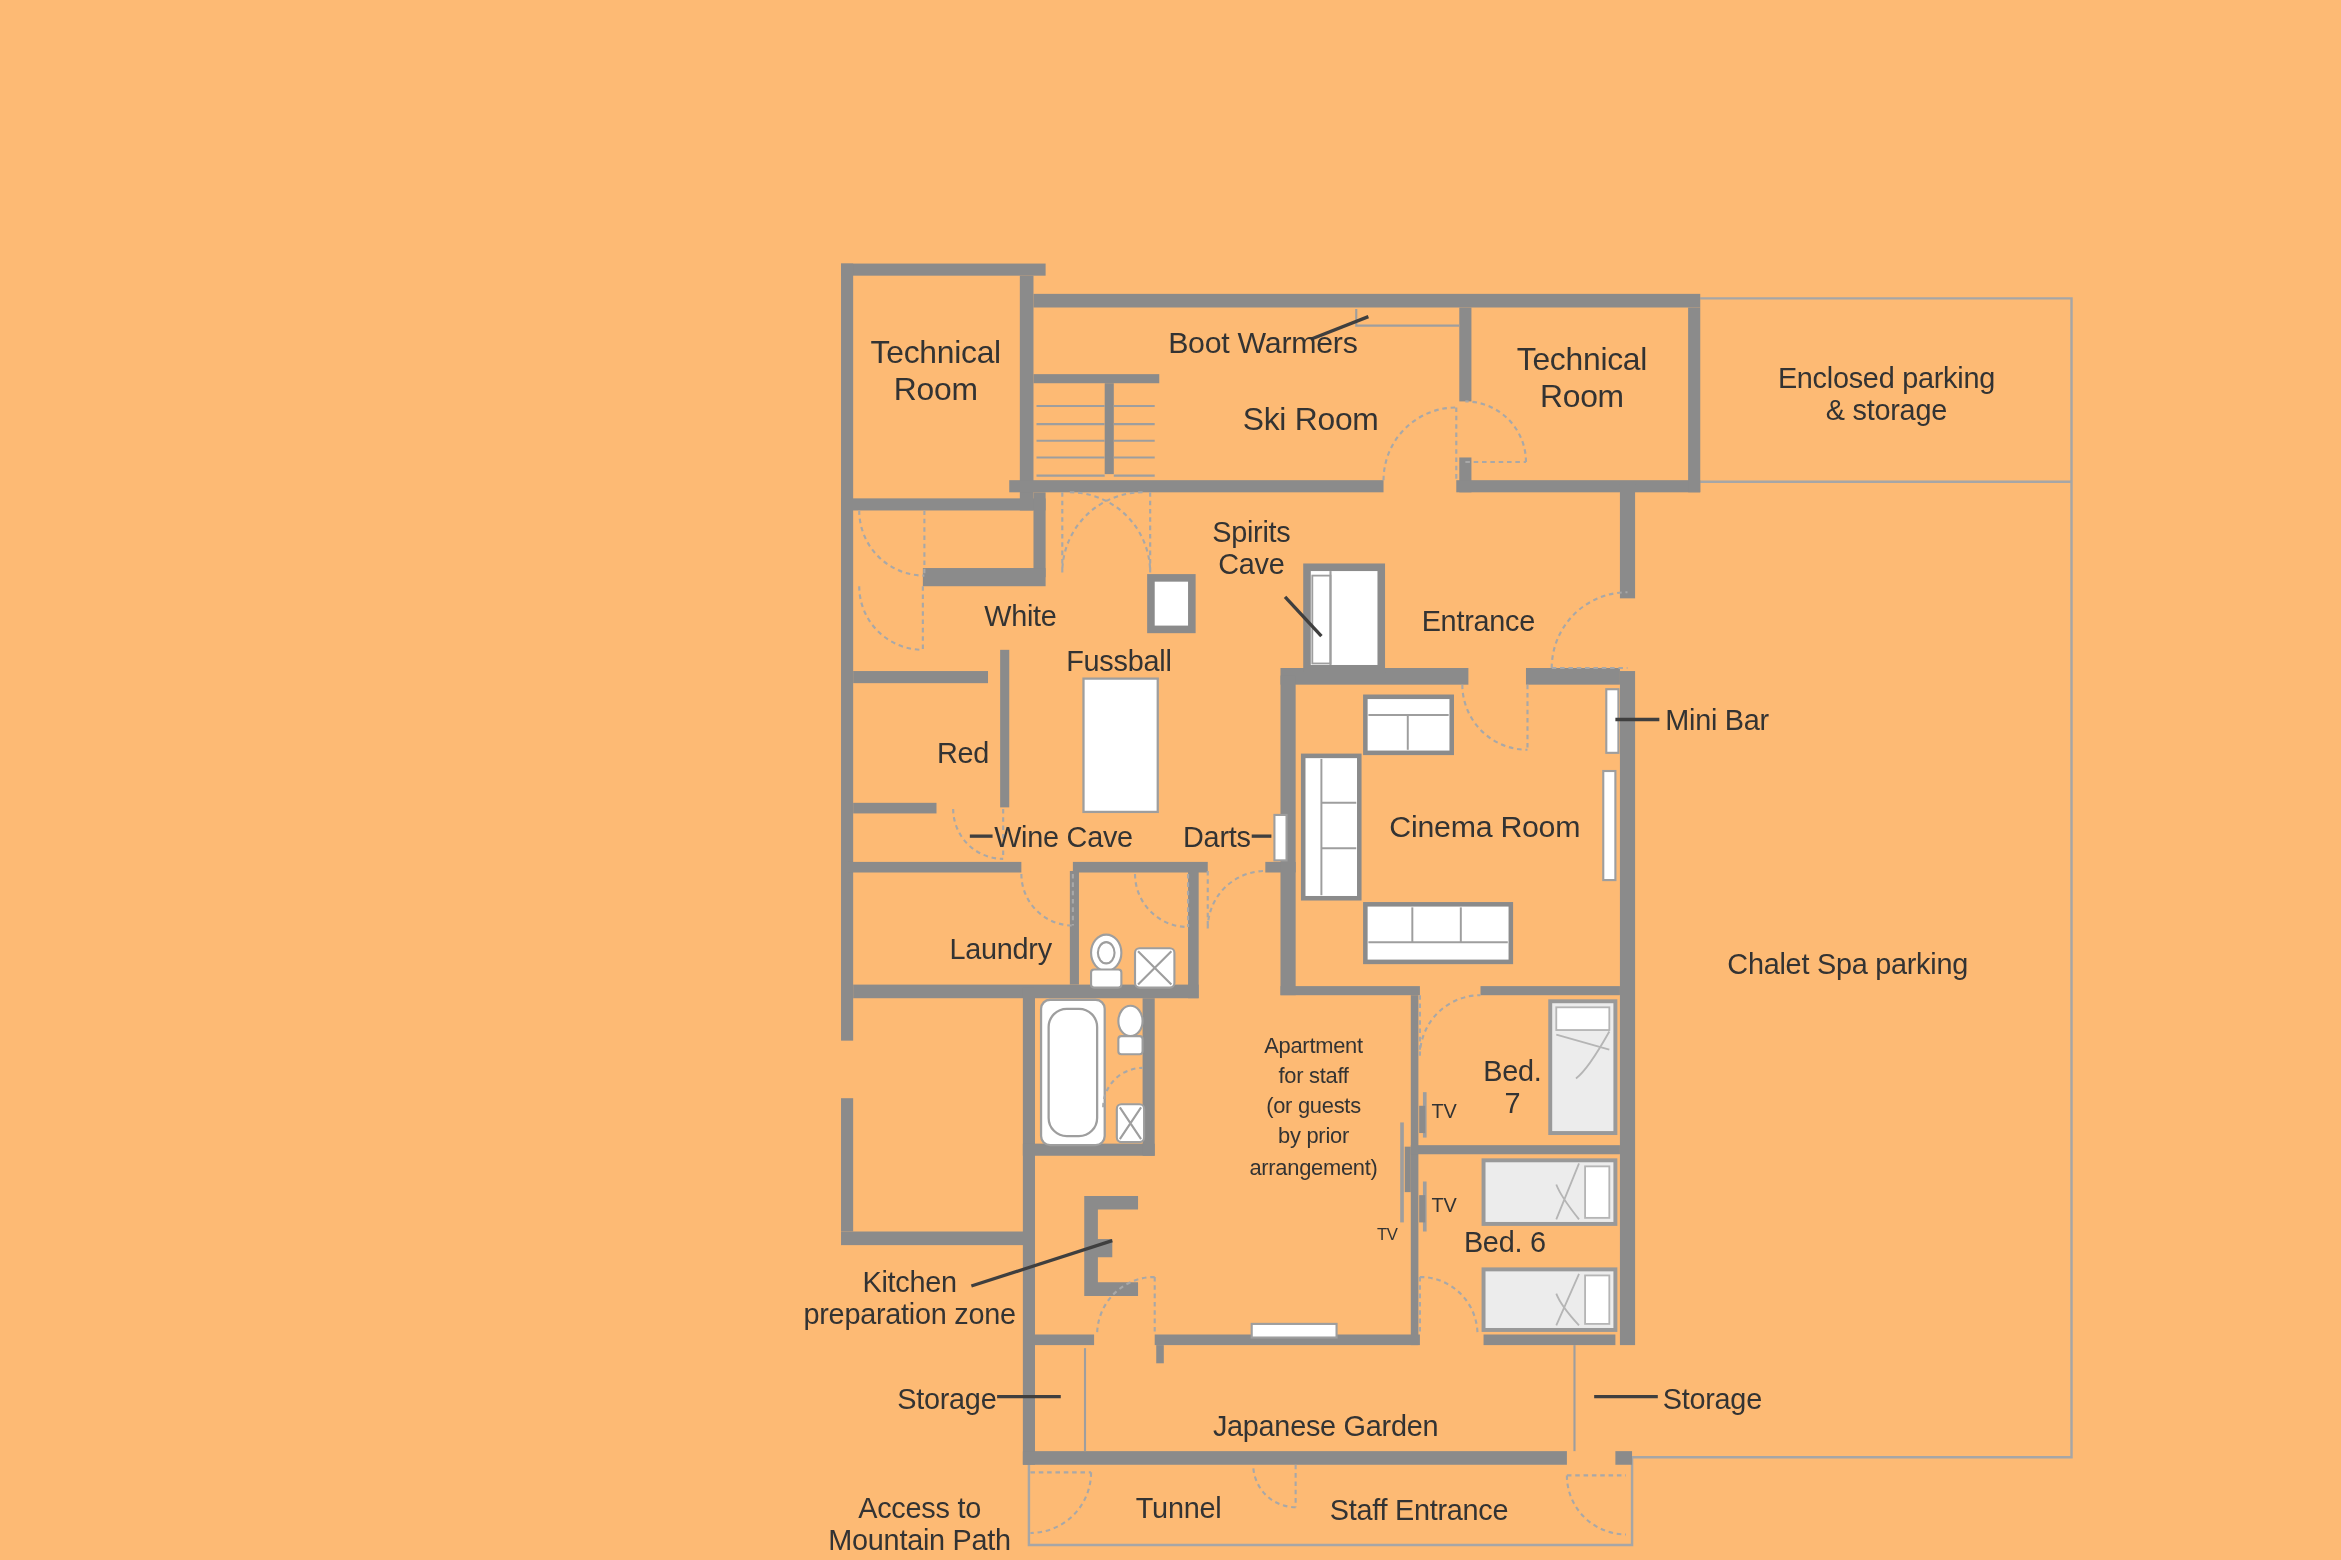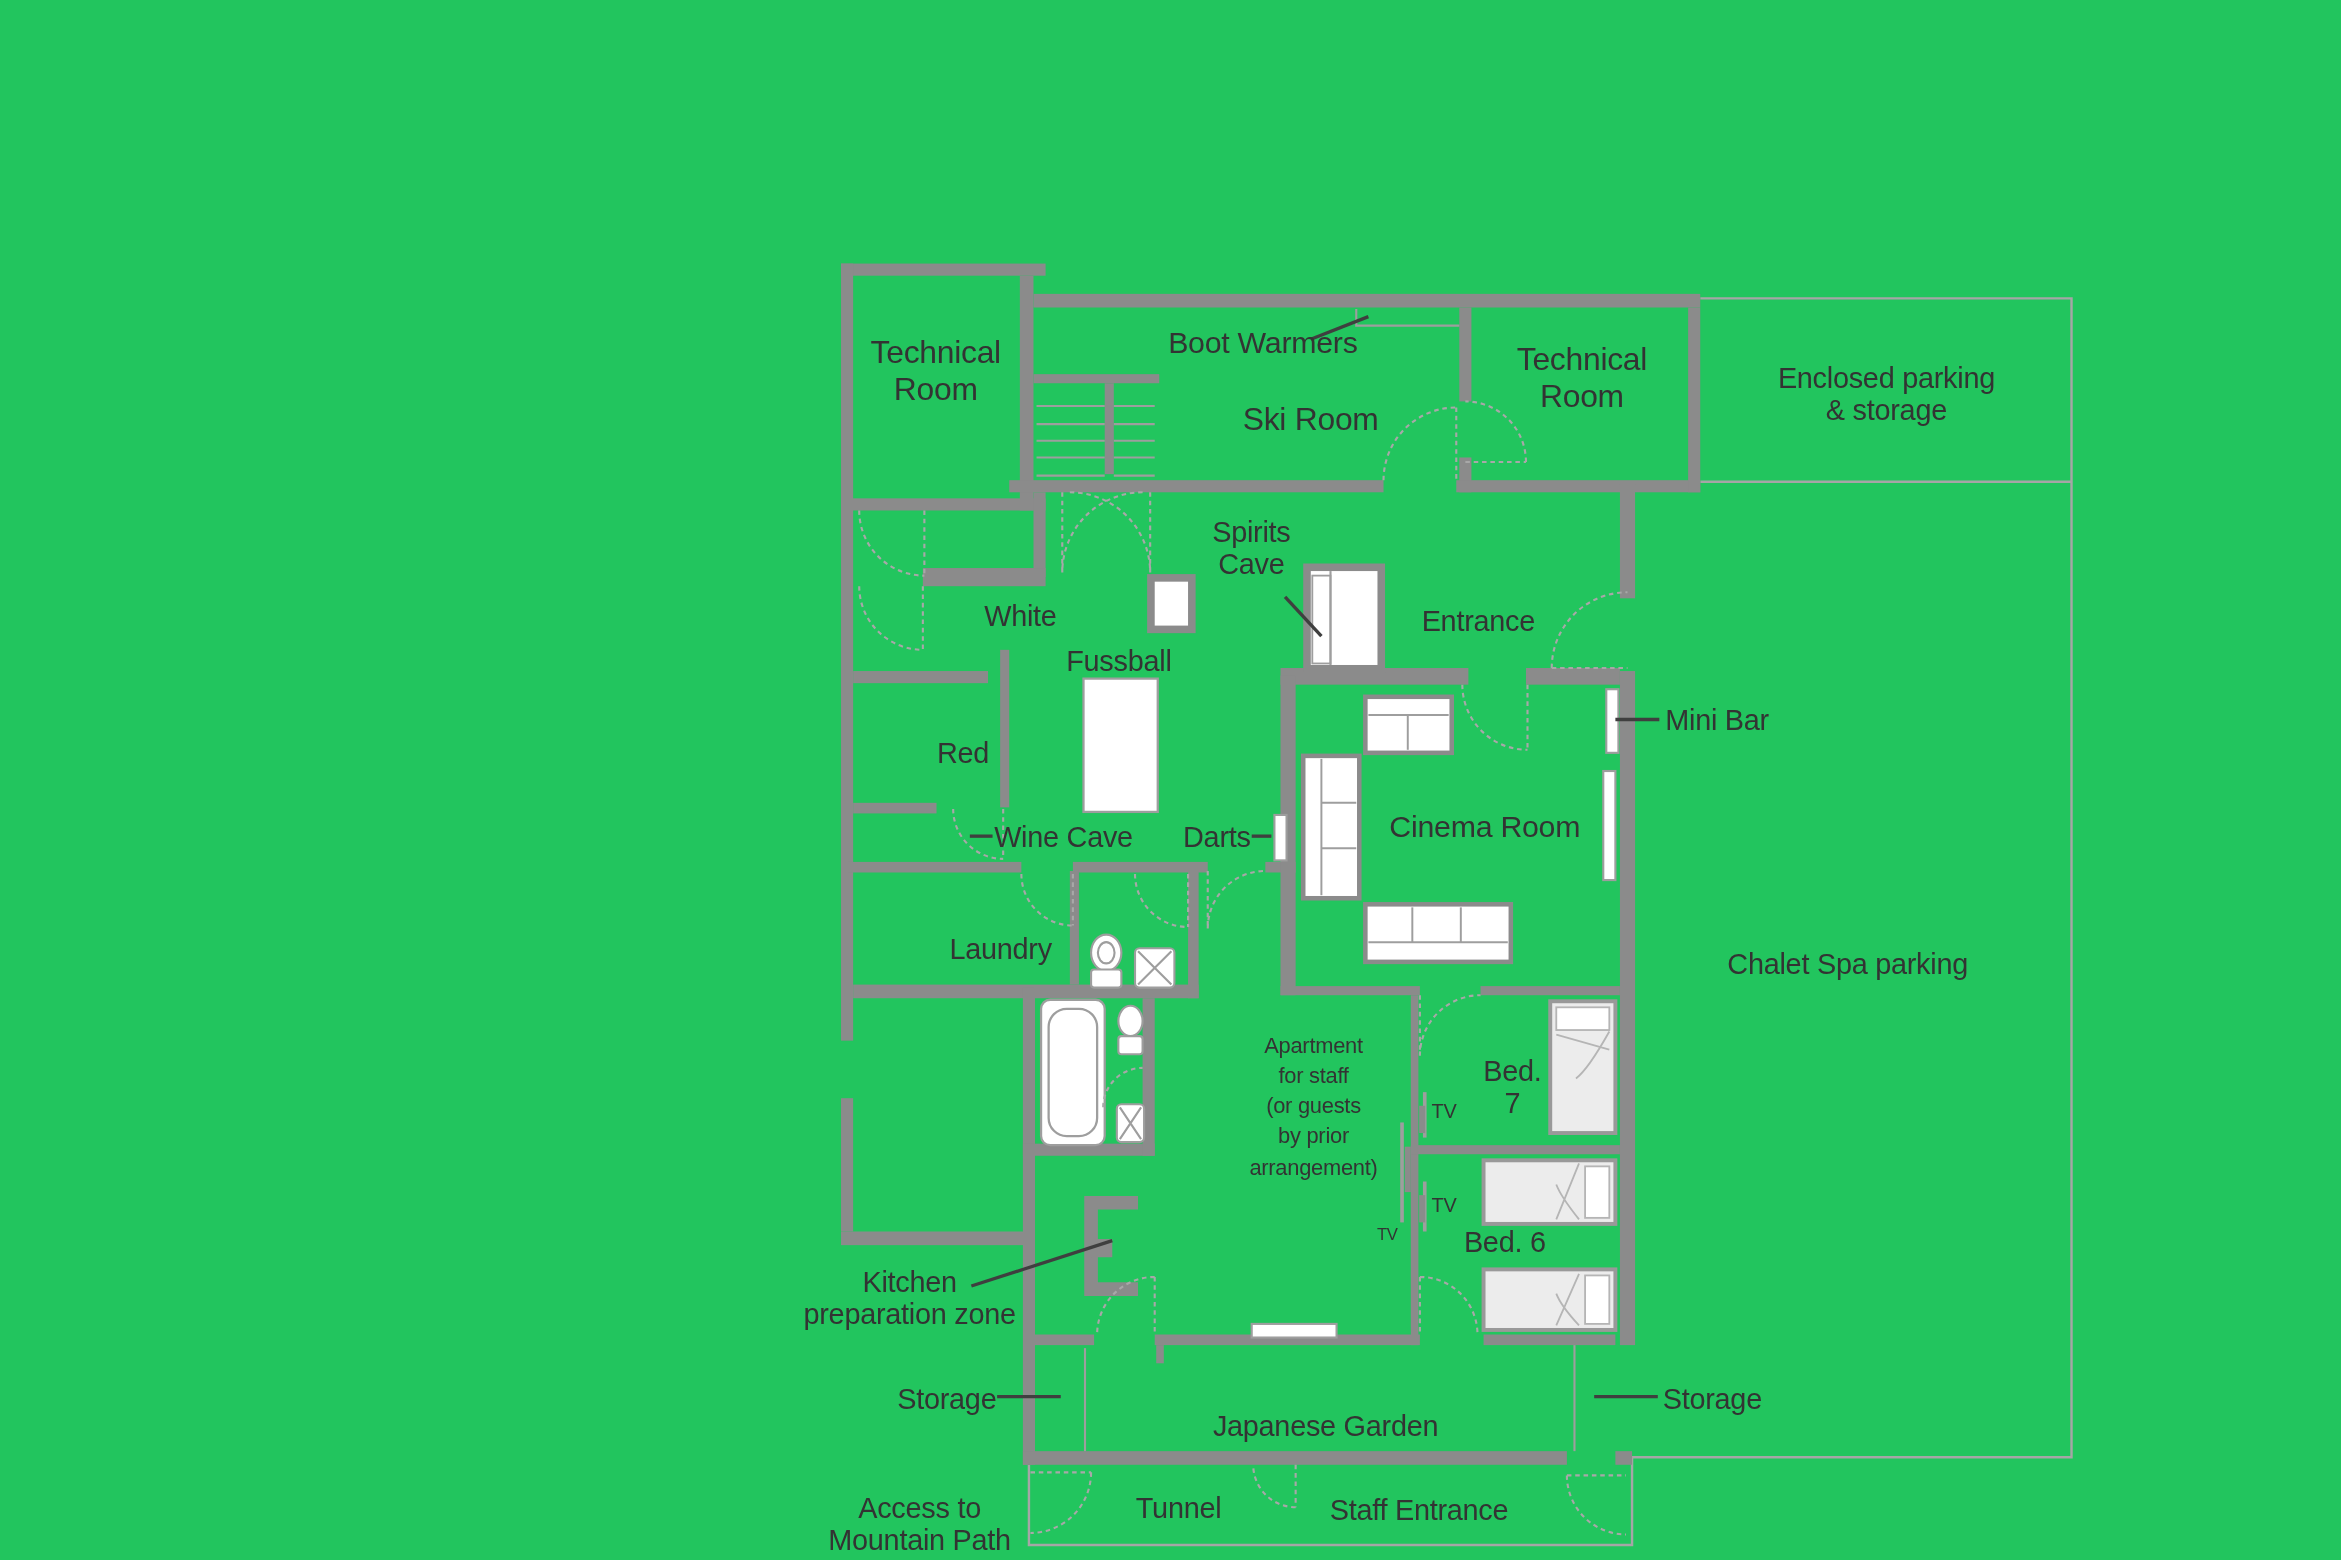--- a/index.html
+++ b/index.html
@@ -1,16 +1,16 @@
 <!DOCTYPE html>
 <html style="font-size:9.8px"><head>
 <meta charset="utf-8">
 <style>
   html,body{margin:0;padding:0;background:#ffffff;}
-  .viewport{position:relative;width:2342px;height:1561px;overflow:hidden;background:#22c55e;}
+  .viewport{position:relative;width:2342px;height:1561px;overflow:hidden;background:#fdba74;}
   .stage{position:absolute;left:0;top:0;width:942px;height:628px;
          transform:scale(2.4854,2.4844);transform-origin:0 0;
          font-family:"Liberation Sans", sans-serif;}
   svg{position:absolute;left:0;top:0;}
   .lbl{position:absolute;color:#333;white-space:pre-line;line-height:1.15;
        letter-spacing:-0.1px;}
   .c{text-align:center;}
   .fs21{font-size:12.8px;} .fs20{font-size:12.2px;} .fs19{font-size:11.6px;}
   .fs14{font-size:8.8px;line-height:1.38;} .fs13{font-size:8px;} .fs11{font-size:6.7px;}
 </style>

